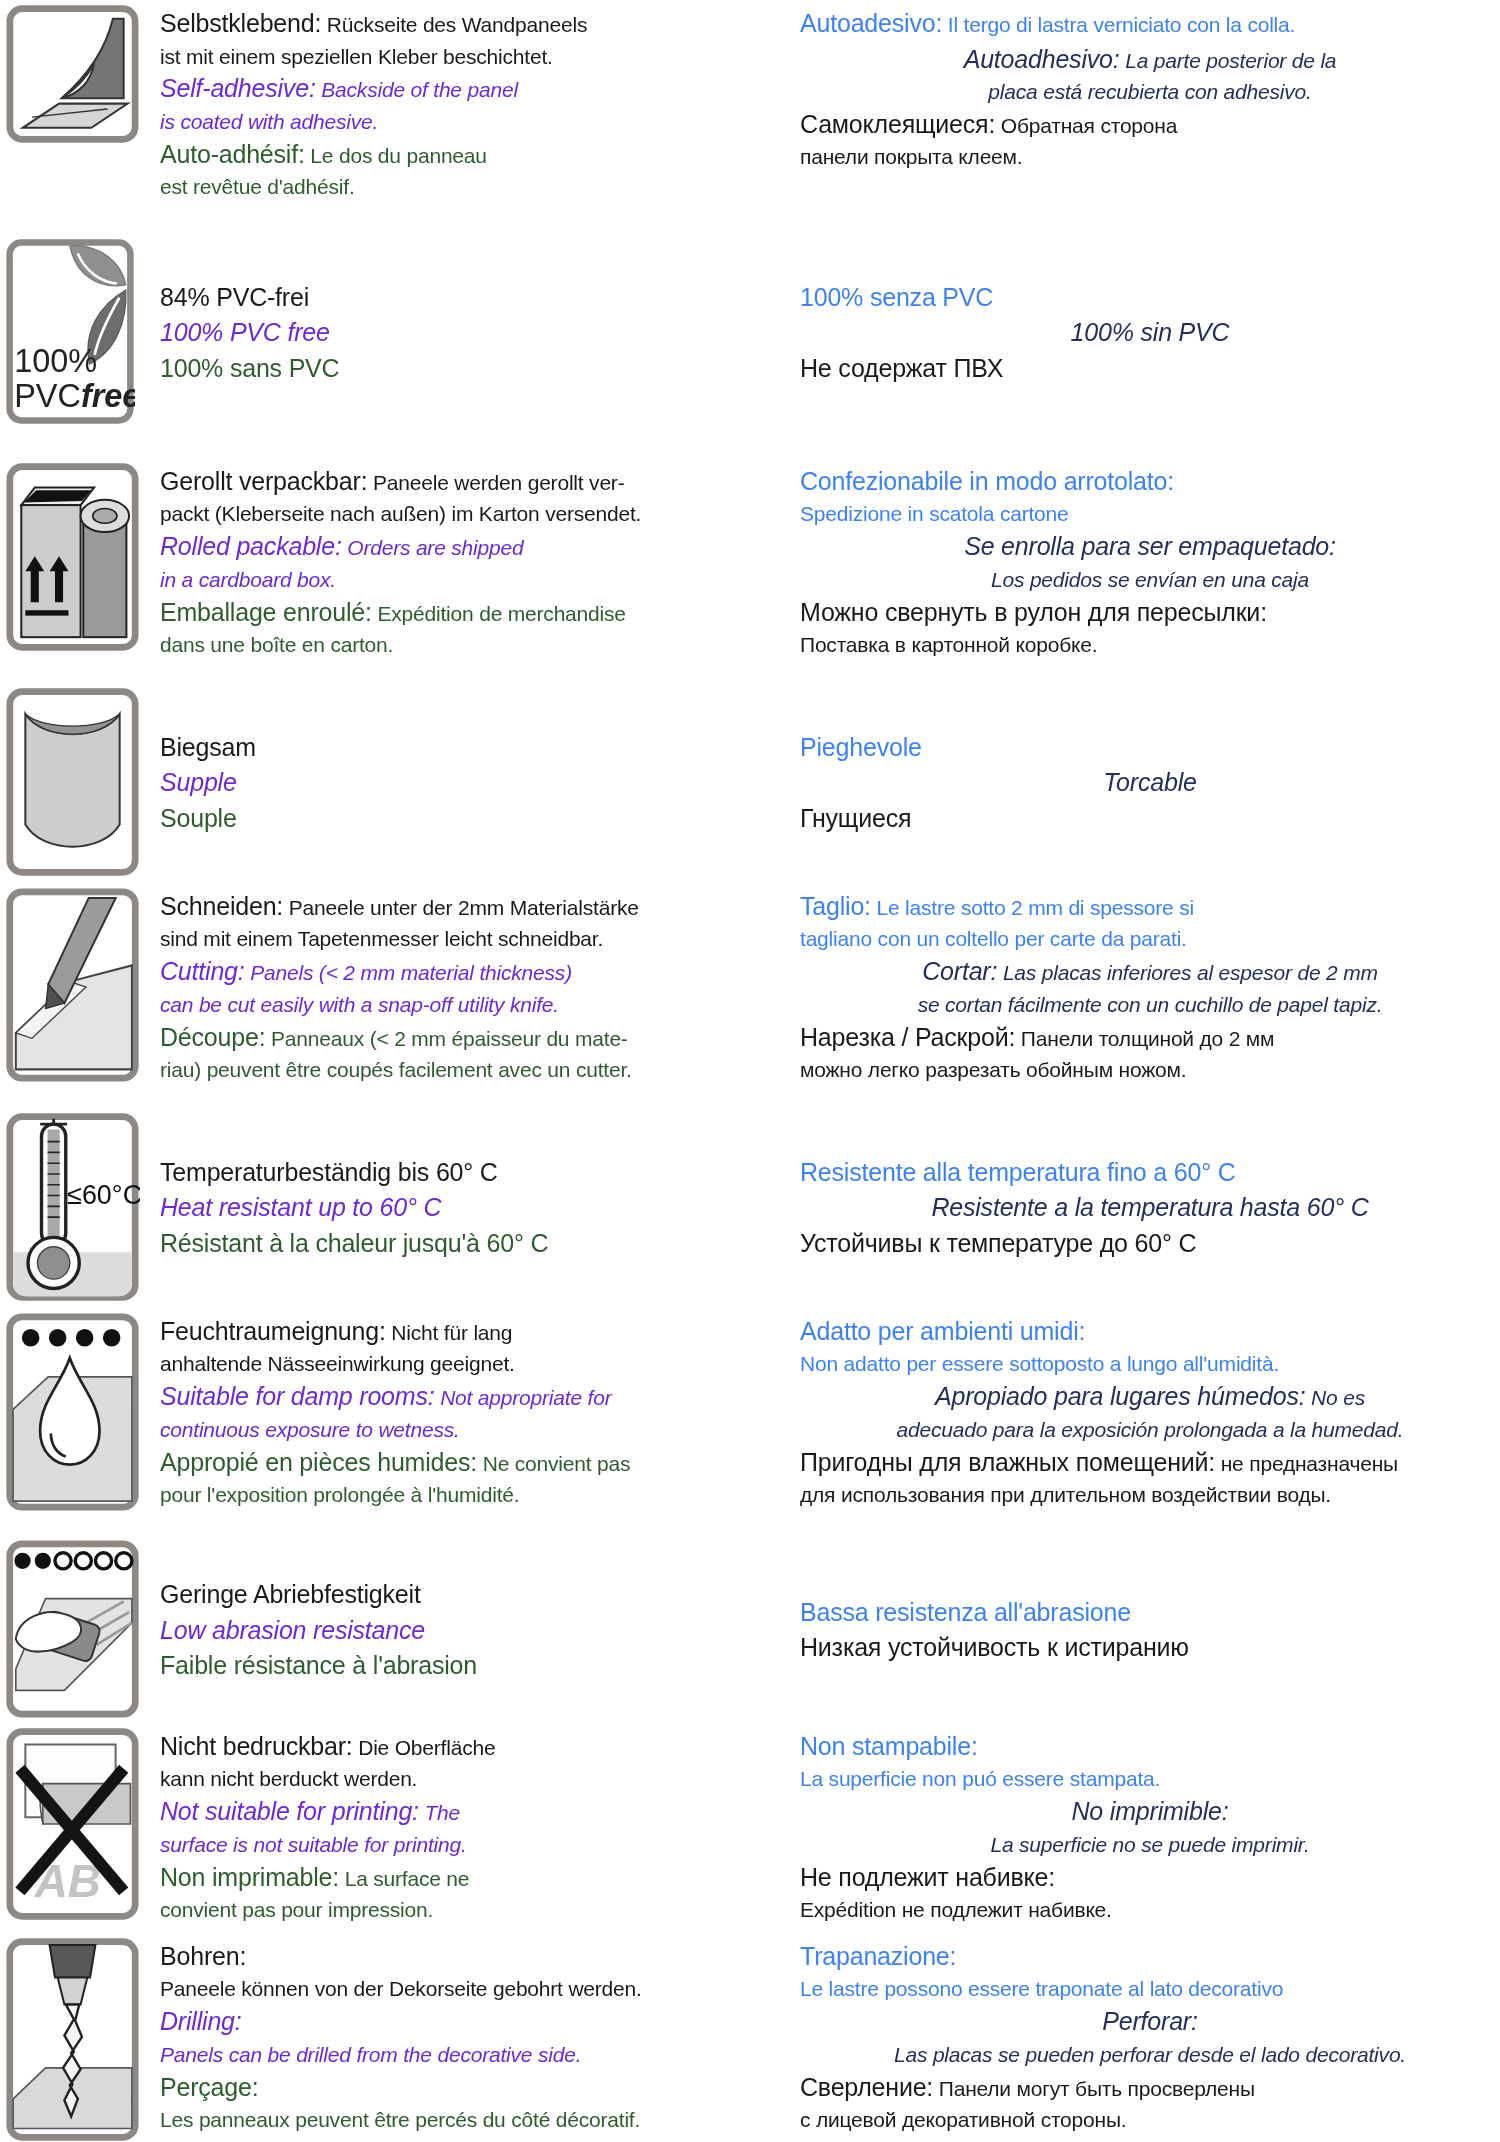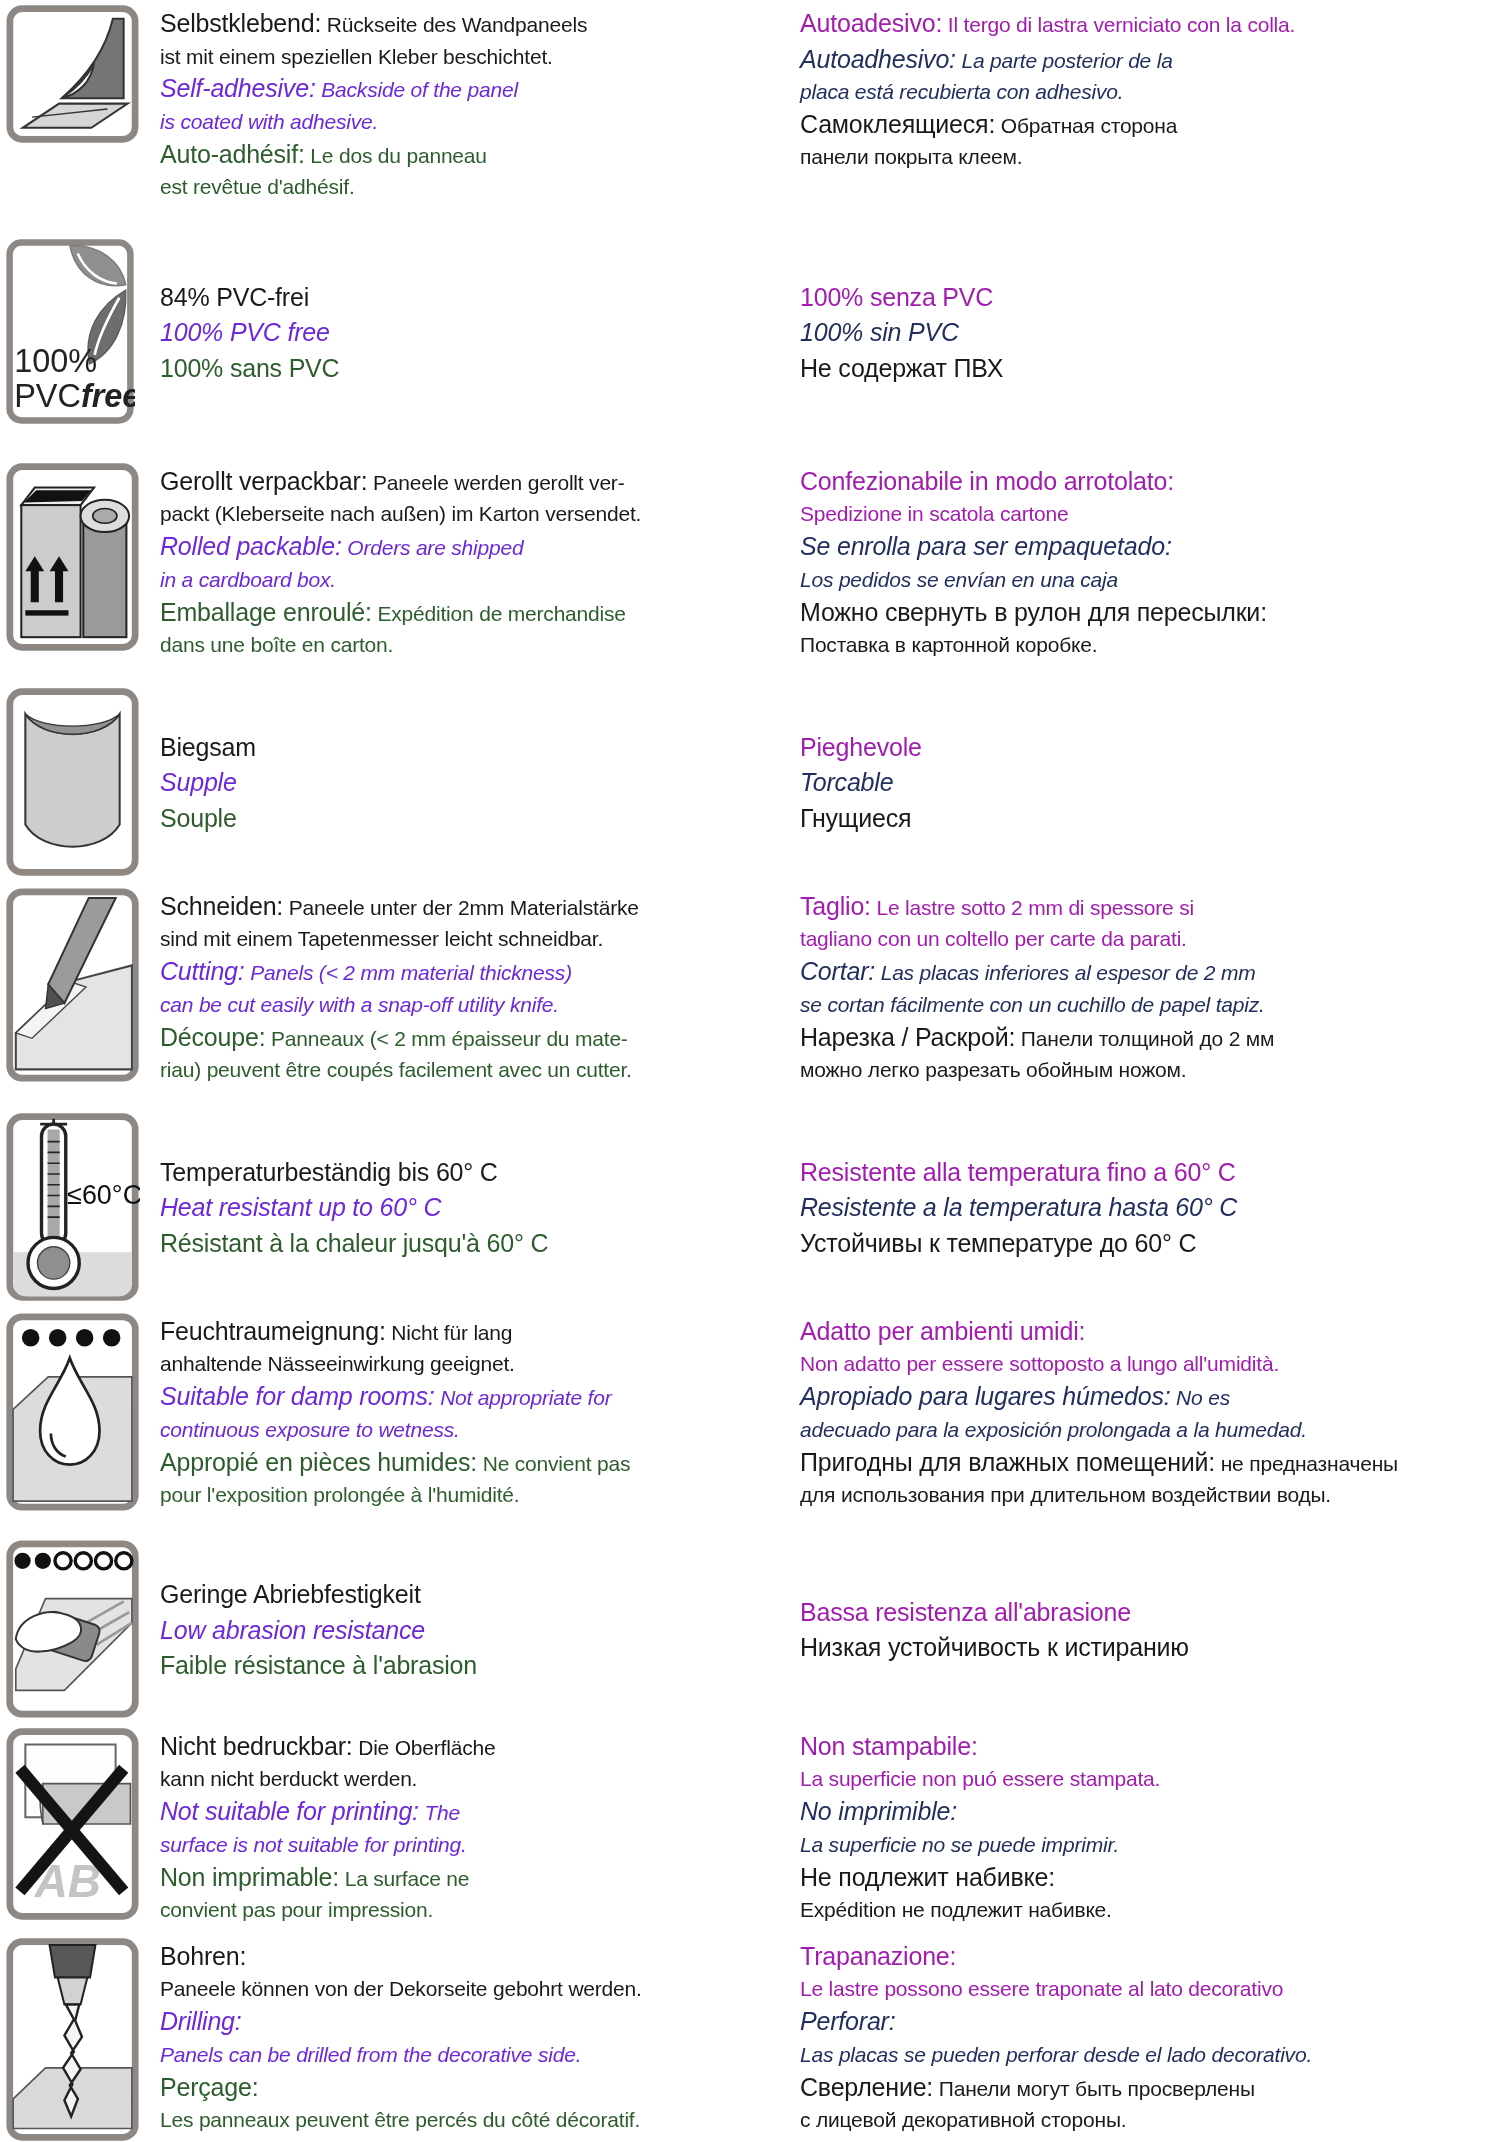--- a/index.html
+++ b/index.html
@@ -13,22 +13,22 @@
   .col{box-sizing:border-box;}
   .col.left{flex:0 0 640px;width:640px;padding-top:2px;}
   .col.right{flex:1;padding-top:2px;}
   .seg{margin:0;padding:0;white-space:pre-line;font-size:21px;line-height:1.42;letter-spacing:-0.2px;}
   .lab{font-weight:normal;font-size:25px;}
   .blk{display:block;}
   .plain .lab{font-weight:normal;}
   .lang-de{color:#1a1a1a;}
   .lang-en{color:#6d28d9;font-style:italic;}
   .lang-fr{color:#2d5c2d;}
-  .lang-it{color:#a21caf;}
-  .lang-es{color:#222f5e;font-style:italic;}
+  .lang-it{color:#3b82f6;}
+  .lang-es{color:#222f5e;font-style:italic;text-align:center;}
   .lang-ru{color:#1a1a1a;}
   .lang-ru .lab{font-weight:normal;}
   svg text{font-family:"Liberation Sans",sans-serif;}
 </style>
 </head>
 <body>
 
 <div class="sheet">
     <div class="row v-top" style="min-height: 168px;">
       <div class="icon-cell">

